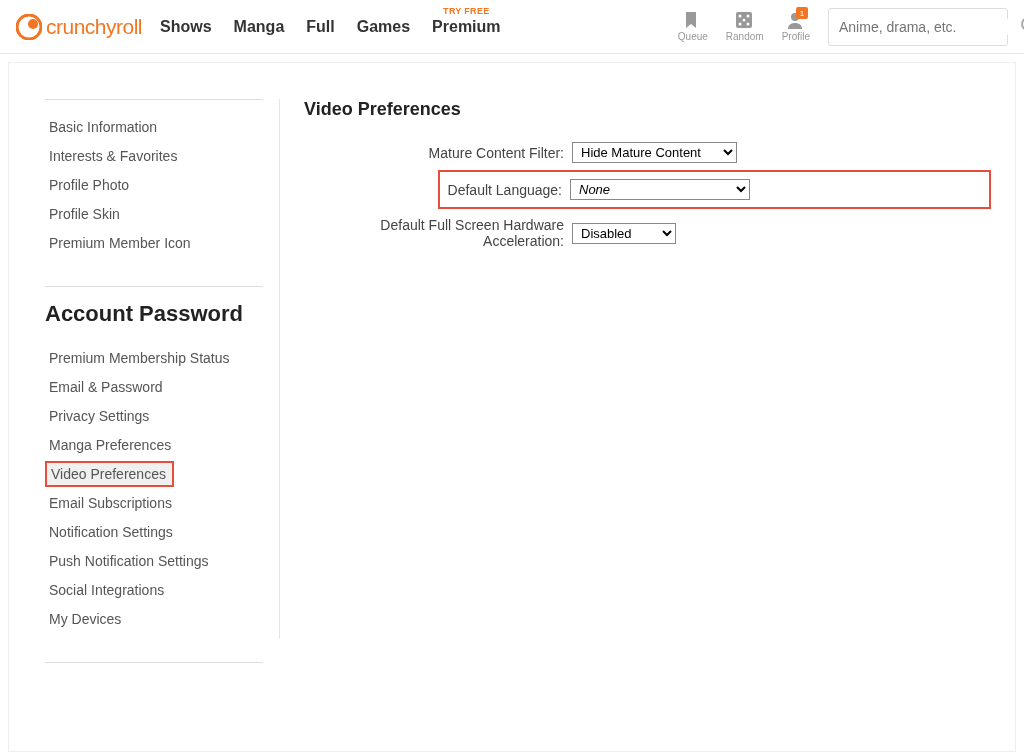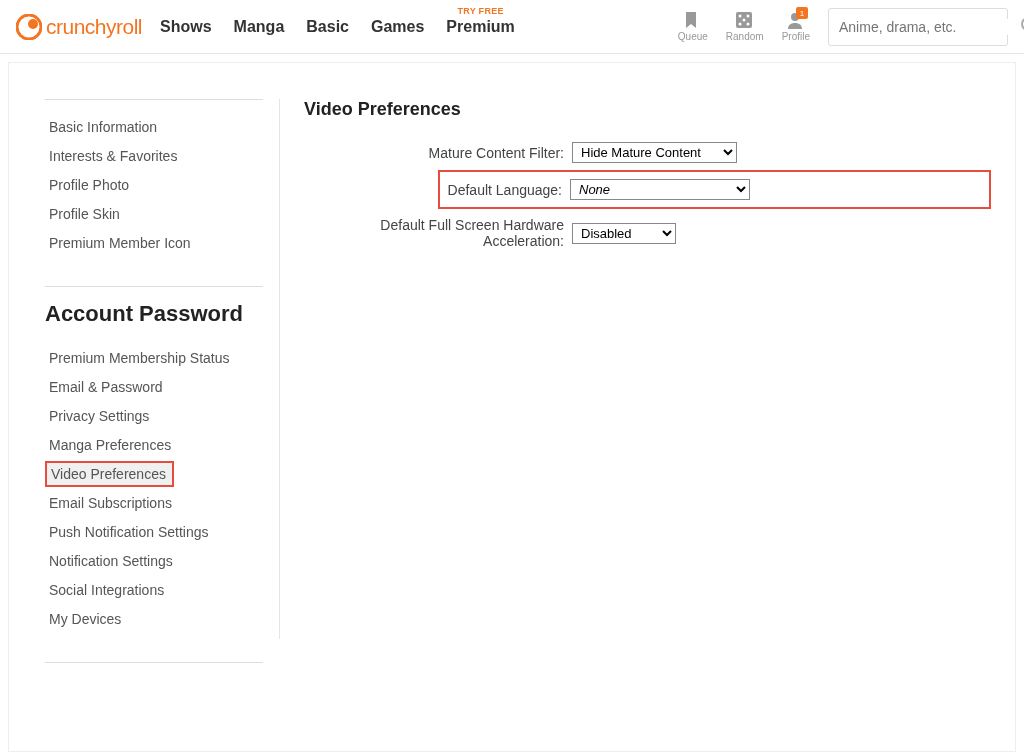--- a/index.html
+++ b/index.html
@@ -219,21 +219,21 @@
       <svg viewBox="0 0 26 26" width="26" height="26">
         <circle cx="13" cy="13" r="12" fill="none" stroke="#f47521" stroke-width="3"></circle>
         <circle cx="17" cy="10" r="5" fill="#f47521"></circle>
       </svg>
     </span>
     <span class="logo-text">crunchyroll</span>
   </div>
   <div class="nav">
     <div class="nav-item">Shows</div>
     <div class="nav-item">Manga</div>
-    <div class="nav-item">Basic</div>
+    <div class="nav-item">Full</div>
     <div class="nav-item">Games</div>
     <div class="nav-item premium">
       <div class="try-free">TRY FREE</div>
       <span>Premium</span>
     </div>
   </div>
   <div class="header-right">
     <div class="icon-btn">
       <span class="icon queue-icon">
         <svg width="16" height="18" viewBox="0 0 16 18">
@@ -296,22 +296,22 @@
       <div class="side-section">
         <hr>
         <div class="section-title">Account Password</div>
         <div class="side-list">
           <div class="side-item">Premium Membership Status</div>
           <div class="side-item">Email &amp; Password</div>
           <div class="side-item">Privacy Settings</div>
           <div class="side-item">Manga Preferences</div>
           <div class="highlight-red-side side-item active">Video Preferences</div>
           <div class="side-item">Email Subscriptions</div>
+          <div class="side-item">Notification Settings</div>
           <div class="side-item">Push Notification Settings</div>
-          <div class="side-item">Notification Settings</div>
           <div class="side-item">Social Integrations</div>
           <div class="side-item">My Devices</div>
         </div>
       </div>
 
       <div class="side-section">
         <hr>
 
       </div>
     </div>

